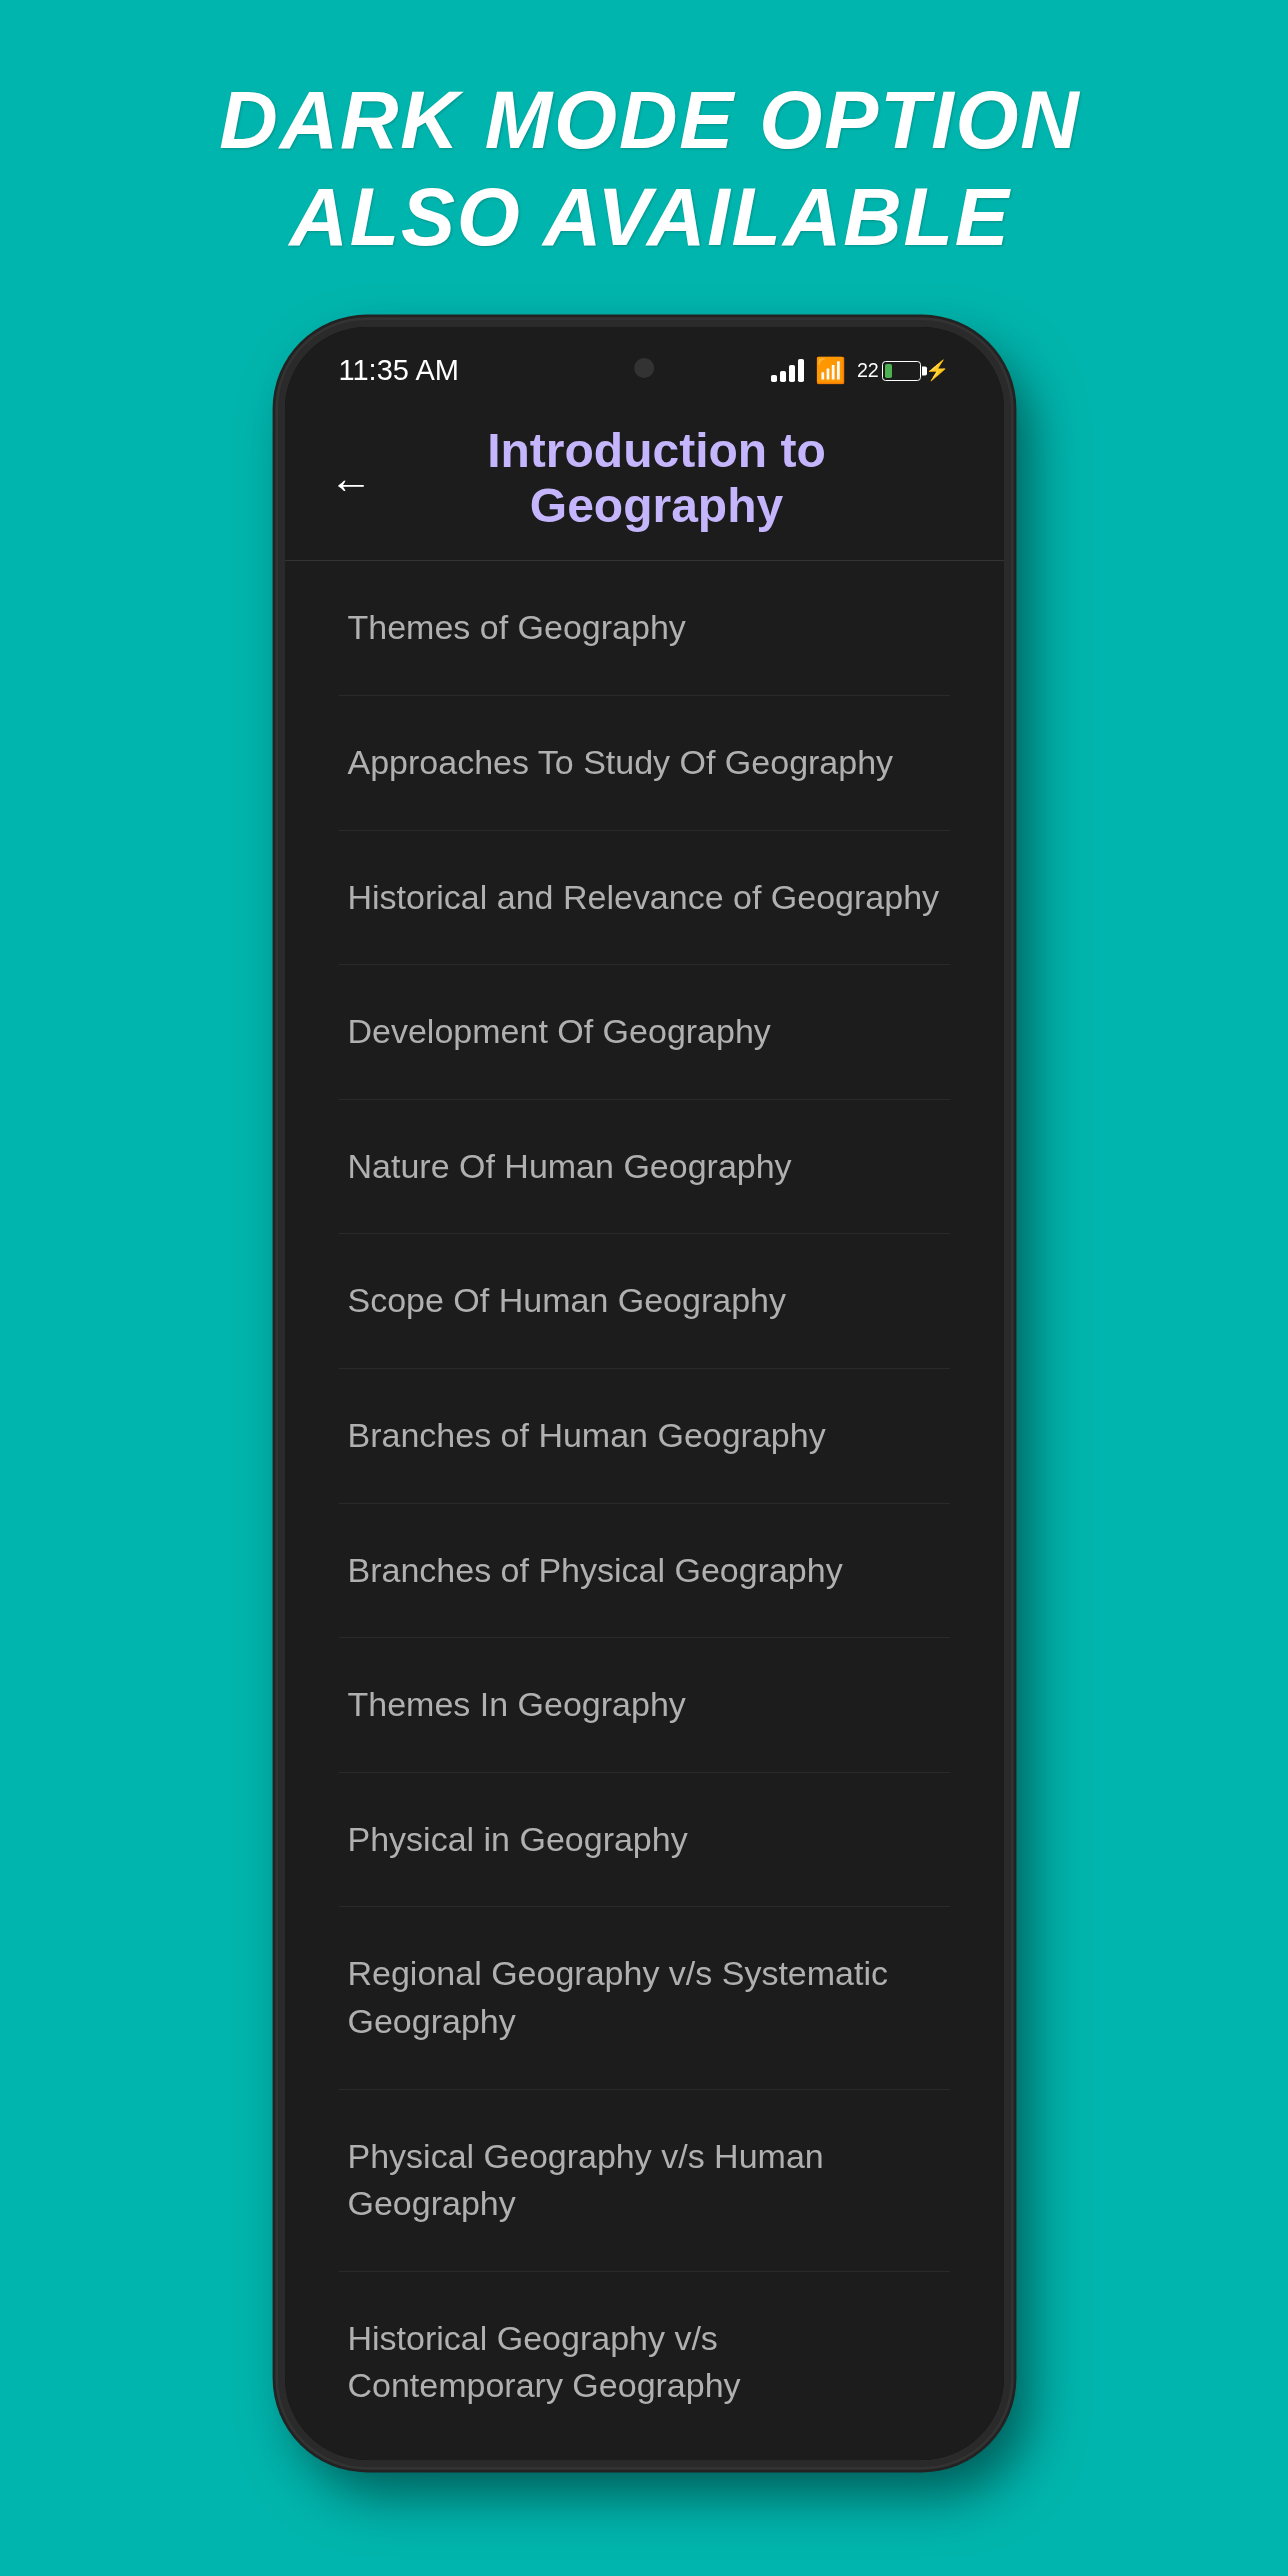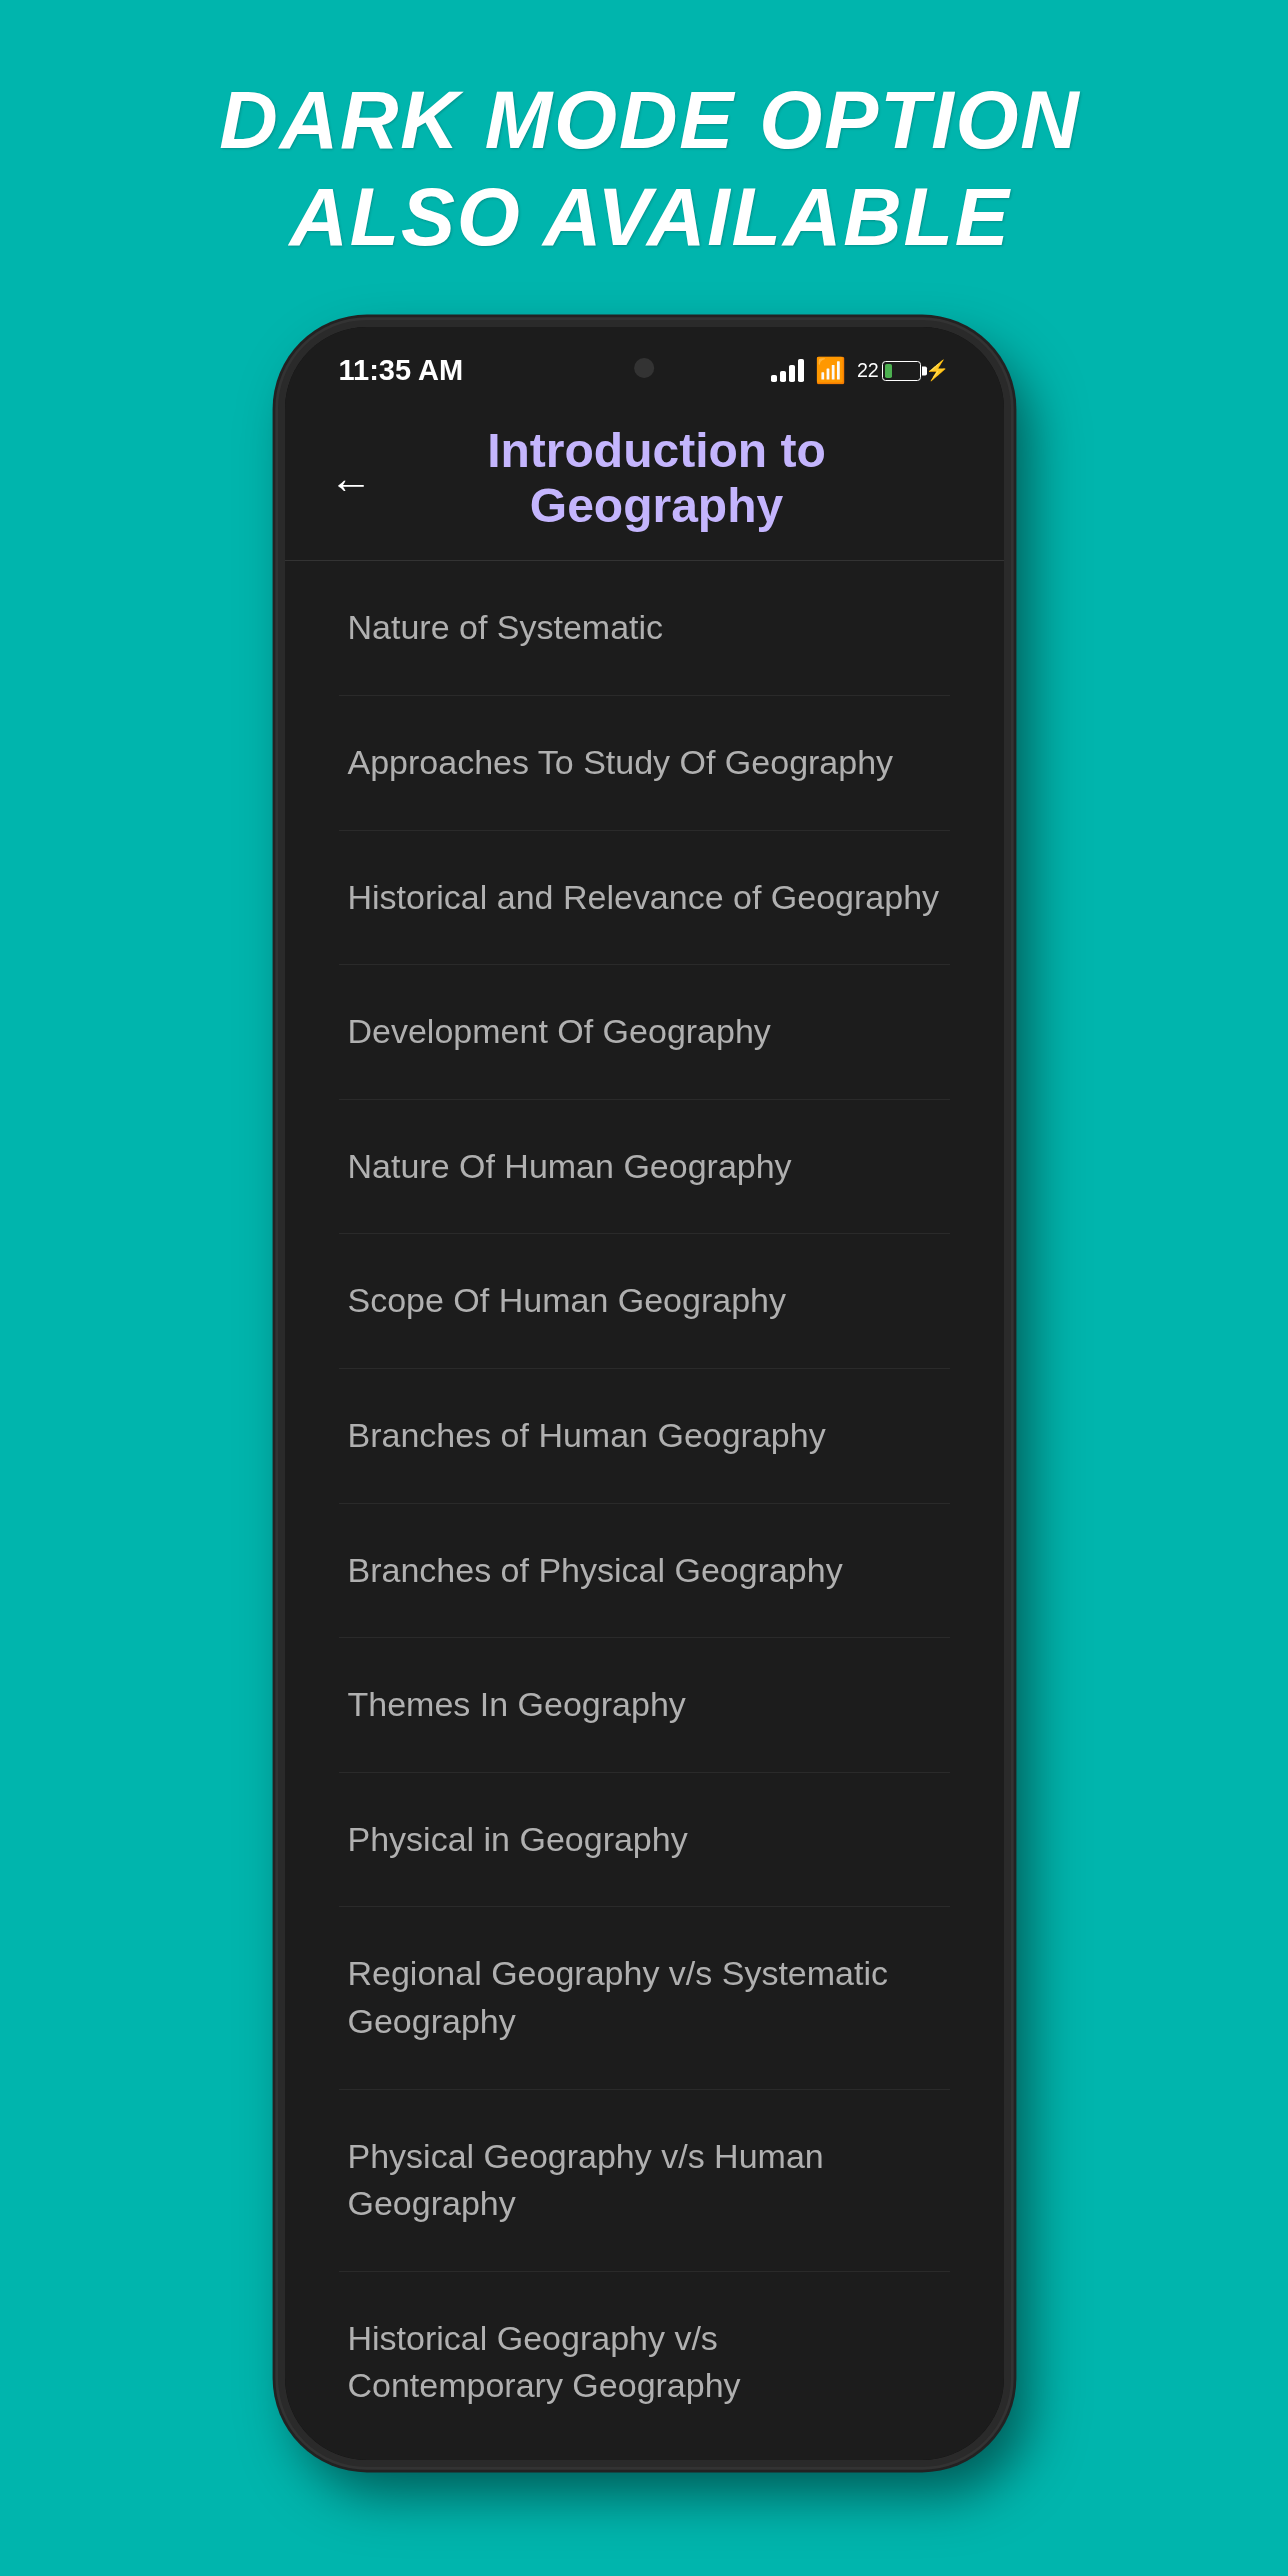--- a/index.html
+++ b/index.html
@@ -98,21 +98,21 @@
       justify-content: space-between;
       align-items: center;
       padding: 27px 54px 9px;
       background: #1c1c1c;
       position: relative;
     }
 
     .status-time {
       color: #ffffff;
       font-size: 29px;
-      font-weight: 700;
+      font-weight: 400;
     }
 
     .status-camera {
       width: 19.7px;
       height: 19.7px;
       background: #333;
       border-radius: 50%;
       position: absolute;
       top: 31px;
       left: 50%;
@@ -270,21 +270,21 @@
         </div>
       </div>
 
       <div class="app-bar">
         <span class="back-button">←</span>
         <span class="app-title">Introduction to Geography</span>
       </div>
 
       <div class="list-container">
 
-      <div class="list-item">Nature of Systematic</div>
+      <div class="list-item">Themes of Geography</div>
           <div class="list-item">Approaches To Study Of Geography</div>
           <div class="list-item">Historical and Relevance of Geography</div>
           <div class="list-item">Development Of Geography</div>
           <div class="list-item">Nature Of Human Geography</div>
           <div class="list-item">Scope Of Human Geography</div>
           <div class="list-item">Branches of Human Geography</div>
           <div class="list-item">Branches of Physical Geography</div>
           <div class="list-item">Themes In Geography</div>
           <div class="list-item">Physical in Geography</div>
           <div class="list-item">Regional Geography v/s Systematic Geography</div>

